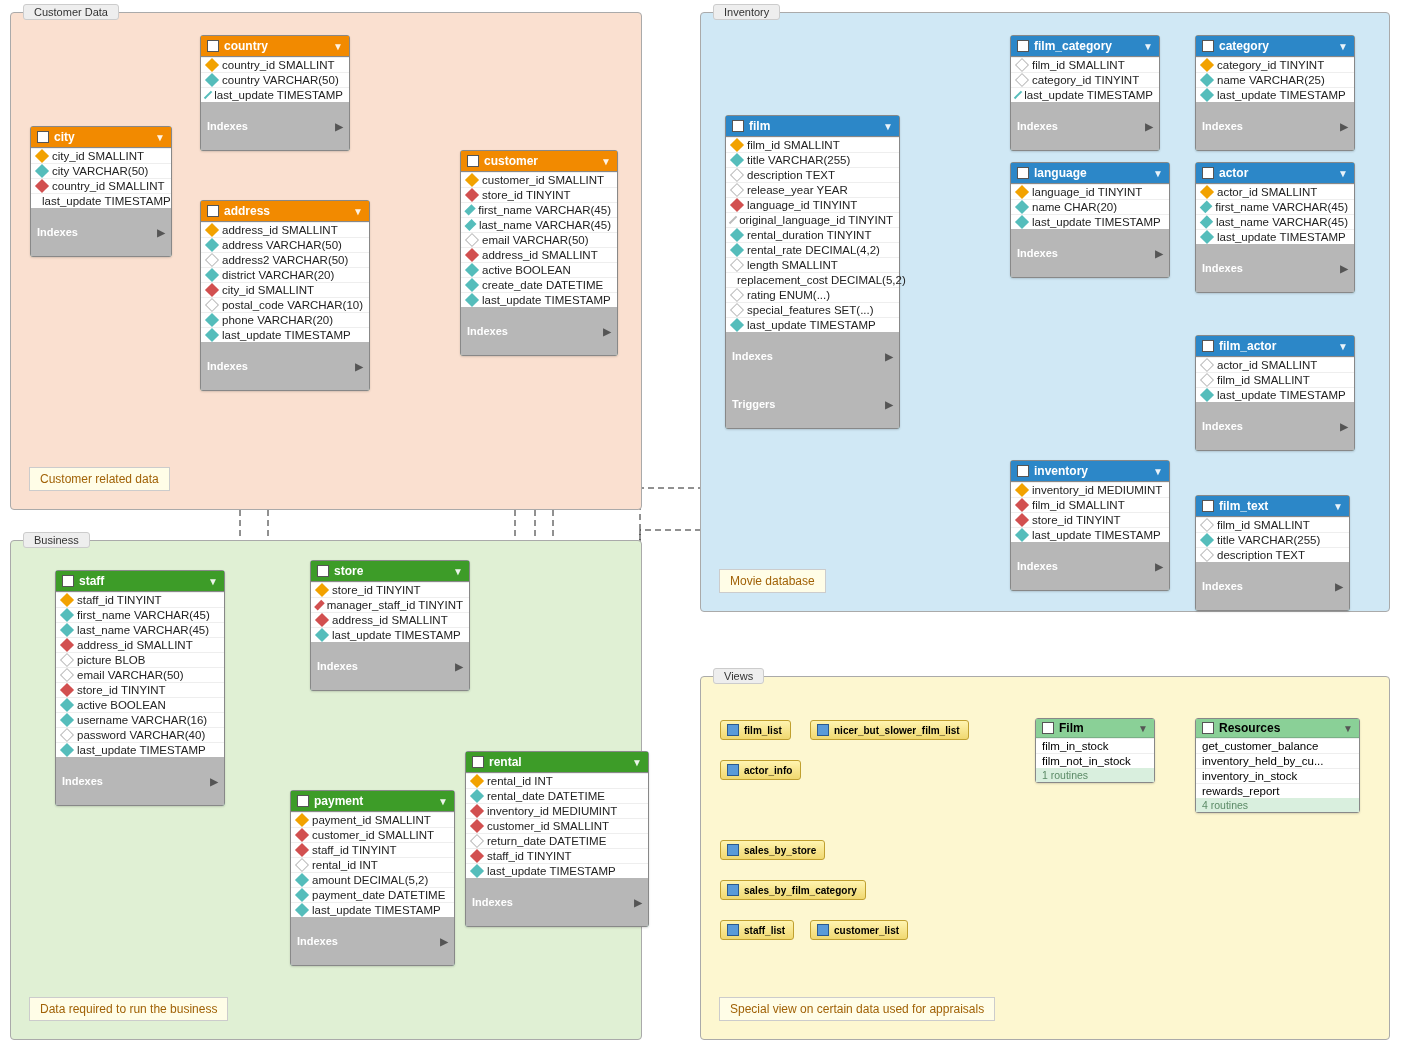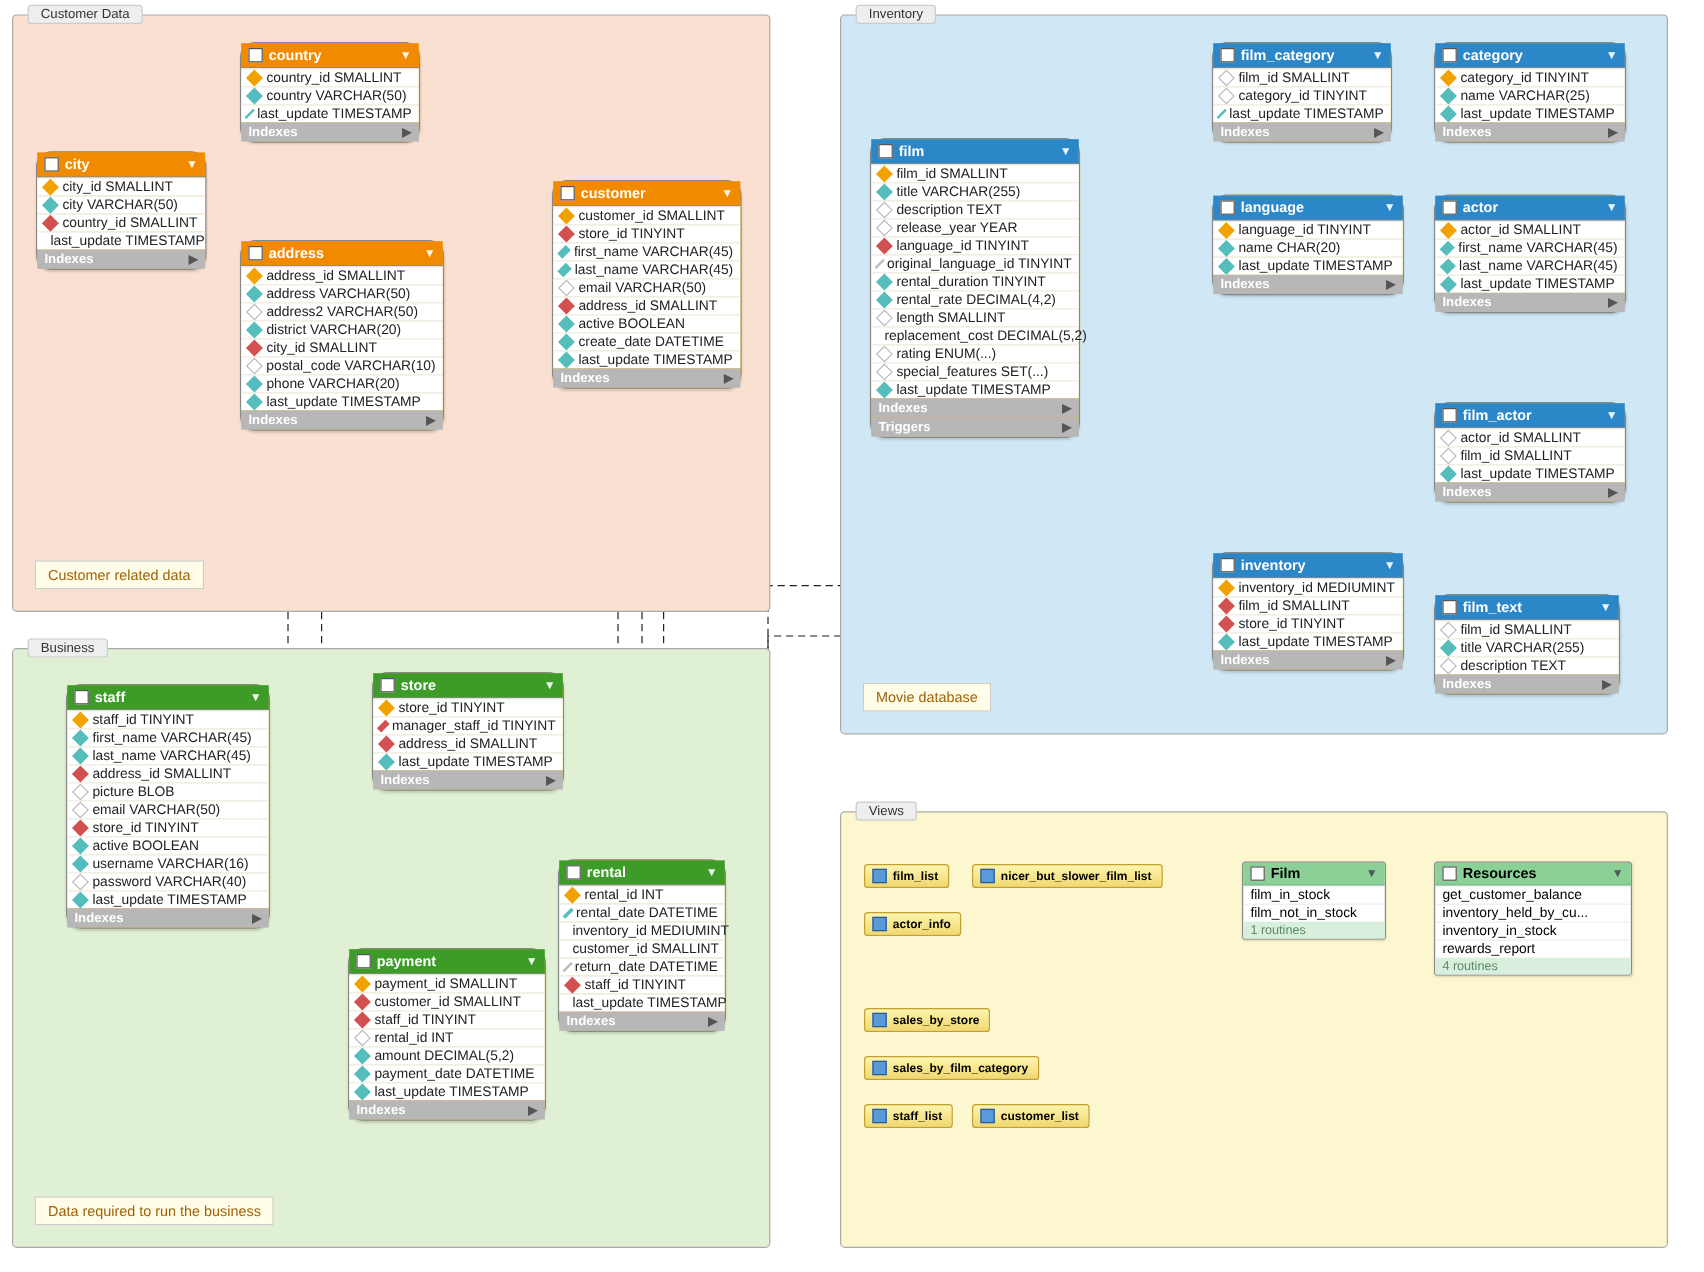--- a/index.html
+++ b/index.html
@@ -33,22 +33,22 @@
 
 .region.customer { background: #fae0d0; }
 .region.business { background: #e0f0d4; }
 .region.inventory { background: #d0e8f5; }
 .region.views    { background: #fdf7d0; }
 
 
 .tbl {
   position: absolute;
   border: 1px solid #888;
-  border-radius: 13px;
-  background: #eab308;
+  border-radius: 3px;
+  background: #5eead4;
   min-width: 140px;
   box-shadow: 0 1px 2px rgba(0,0,0,0.15);
 }
 .tbl-head {
   display: flex;
   align-items: center;
   padding: 3px 6px;
   font-weight: bold;
   border-bottom: 1px solid #888;
   color: #fff;
@@ -87,21 +87,21 @@
 .ico.key   { background: #f2a200; }
 .ico.idx   { background: #55bdbb; }
 .ico.fk    { background: #d25050; }
 .ico.plain { background: none; border: 1px solid #bbb; }
 
 .tbl-section {
   background: #b7b7b7;
   color: #fff;
   font-weight: bold;
   font-size: 11px;
-  padding: 2px 6px;
+  padding: 18px 6px;
   display:flex;
   align-items:center;
 }
 .tbl-section .chev { margin-left:auto; font-size:10px; color:#555; }
 
 
 .view-chip {
   position:absolute;
   background: linear-gradient(#fff4b0,#f0d870);
   border:1px solid #c0a030;
@@ -194,20 +194,21 @@
   <div class="region-note" style="left:18px; bottom:18px;">Data required to run the business</div>
 </div>
 
 <div class="region inventory" style="left:700px; top:12px; width:690px; height:600px;">
   <div class="region-label">Inventory</div>
   <div class="region-note" style="left:18px; bottom:18px;">Movie database</div>
 </div>
 
 <div class="region views" style="left:700px; top:676px; width:690px; height:364px;">
   <div class="region-label">Views</div>
+  <div class="region-note" style="left:18px; bottom:18px;">Special view on certain data used for appraisals</div>
 </div>
 
 <div class="tbl" style="left:200px; top:35px; width:150px;">
   <div class="tbl-head orange">
       <span class="table-icon"></span>
       <span>country</span>
       <span class="chev">▼</span>
     </div>
   <div>
       <div class="tbl-row">
@@ -738,21 +739,21 @@
         <span class="ico idx"></span>
         <span>last_update TIMESTAMP</span>
       </div>
     </div>
   <div class="tbl-section">
       <span>Indexes</span>
       <span class="chev">▶</span>
     </div>
 </div>
 
-<div class="tbl" style="left:465px; top:716px; width:140px;">
+<div class="tbl" style="left:465px; top:751px; width:184px;">
   <div class="tbl-head green">
       <span class="table-icon"></span>
       <span>rental</span>
       <span class="chev">▼</span>
     </div>
   <div>
       <div class="tbl-row">
         <span class="ico key"></span>
         <span>rental_id INT</span>
       </div>

